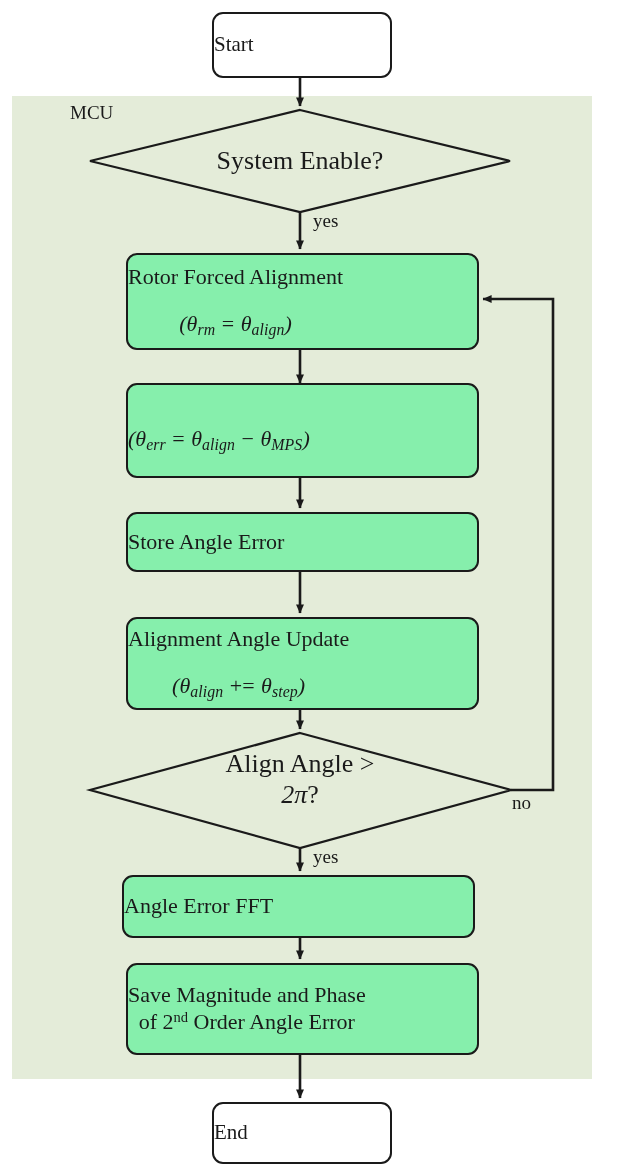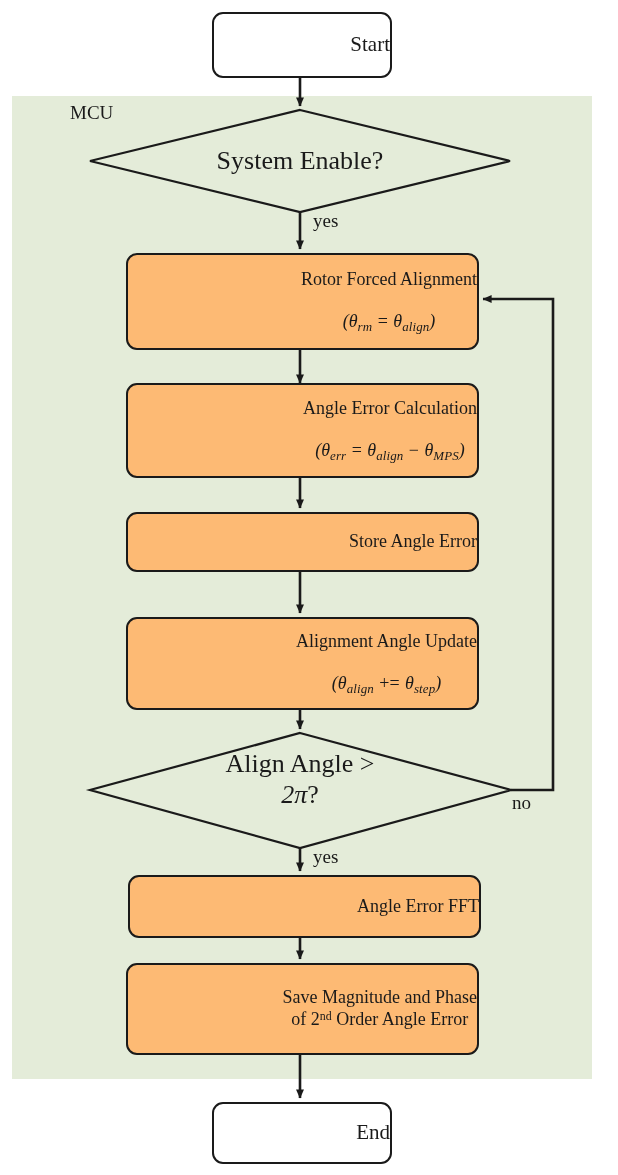--- a/index.html
+++ b/index.html
@@ -1,25 +1,25 @@
 <!DOCTYPE html>
 <html><head>
 <meta charset="utf-8">
 <style>
   html,body{margin:0;padding:0;background:#fff;}
   body{width:618px;height:1175px;position:relative;overflow:hidden;
        font-family:"Liberation Serif","DejaVu Serif",serif;color:#1a1a1a;}
   #flow{position:absolute;left:0;top:0;width:618px;height:1175px;}
   .node{position:absolute;box-sizing:border-box;display:flex;
-        align-items:center;justify-content:flex-end;text-align:center;
+        align-items:center;justify-content:flex-start;text-align:center;
         line-height:1.22;}
   .term{border:2.2px solid #1a1a1a;border-radius:11px;background:#ffffff;
         font-size:21px;}
-  .proc{border:2.2px solid #1a1a1a;border-radius:11px;background:#fdba74;
-        font-size:18px;}
+  .proc{border:2.2px solid #1a1a1a;border-radius:11px;background:#86efac;
+        font-size:22px;}
   .dec-label{position:absolute;display:flex;align-items:center;
              justify-content:center;text-align:center;font-size:26px;
              line-height:1.2;pointer-events:none;}
   .edge-label{position:absolute;font-size:19px;line-height:1;}
   .mcu-label{position:absolute;font-size:19px;line-height:1;}
   .mth{font-style:italic;margin-top:20px;}
   .mth .sub{font-size:0.72em;font-style:italic;vertical-align:-0.28em;
             letter-spacing:0.1px;}
   .op{font-style:normal;padding:0 1px;}
   .sup{font-size:0.66em;vertical-align:0.45em;}
@@ -70,21 +70,20 @@
 
   <div class="node proc" style="left:126px;top:253px;width:353px;height:97px;">
     <div>
       <span class="stack">Rotor Forced Alignment</span>
       <span class="stack mth">(<span>θ</span><span class="sub">rm</span><span class="op"> <span>=</span> </span><span>θ</span><span class="sub">align</span>)</span>
     </div>
   </div>
 
   <div class="node proc" style="left:126px;top:383px;width:353px;height:95px;">
     <div>
-      <span class="stack">Angle Error Calculation</span>
       <span class="stack mth">(<span>θ</span><span class="sub">err</span><span class="op"> <span>=</span> </span><span>θ</span><span class="sub">align</span><span class="op"> <span>−</span> </span><span>θ</span><span class="sub">MPS</span>)</span>
     </div>
   </div>
 
   <div class="node proc" style="left:126px;top:512px;width:353px;height:60px;">
     <span>Store Angle Error</span>
   </div>
 
   <div class="node proc" style="left:126px;top:617px;width:353px;height:93px;">
     <div>
@@ -96,21 +95,21 @@
   <div class="dec-label" style="left:170px;top:750px;width:260px;height:58px;">
     <div>
       <span class="stack">Align Angle &gt;</span>
       <span class="stack"><span class="mth">2</span><span class="mth">π</span><span>?</span></span>
     </div>
   </div>
 
   <div class="edge-label" style="left:313px;top:847px;">yes</div>
   <div class="edge-label" style="left:512px;top:793px;">no</div>
 
-  <div class="node proc" style="left:128px;top:875px;width:353px;height:63px;">
+  <div class="node proc" style="left:122px;top:875px;width:353px;height:63px;">
     <span>Angle Error FFT</span>
   </div>
 
   <div class="node proc" style="left:126px;top:963px;width:353px;height:92px;">
     <div>
       <span class="stack">Save Magnitude and Phase</span>
       <span class="stack"><span>of 2</span><span class="sup">nd</span><span> Order Angle Error</span></span>
     </div>
   </div>
 

